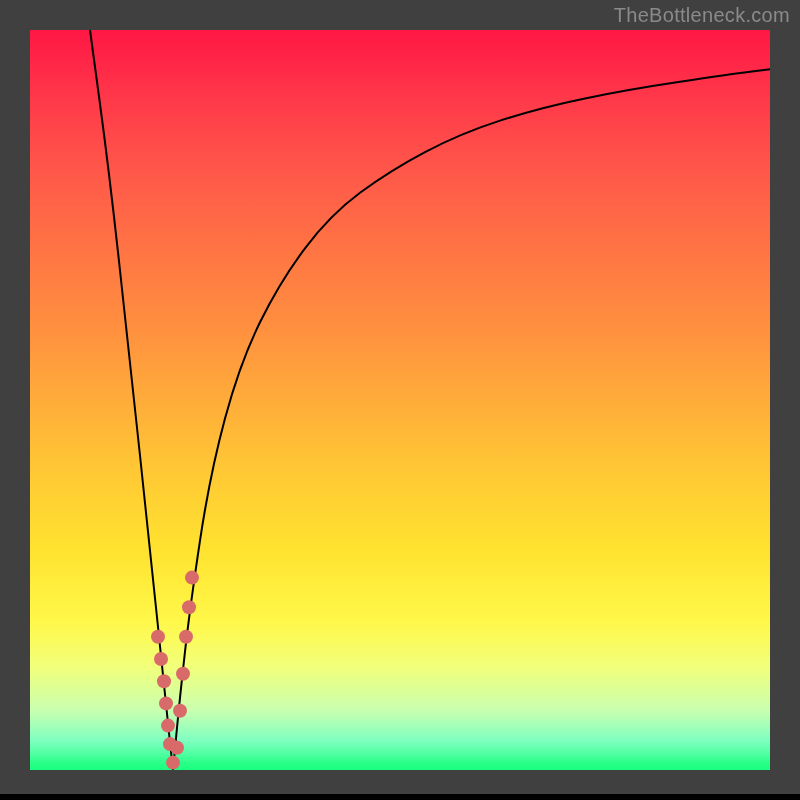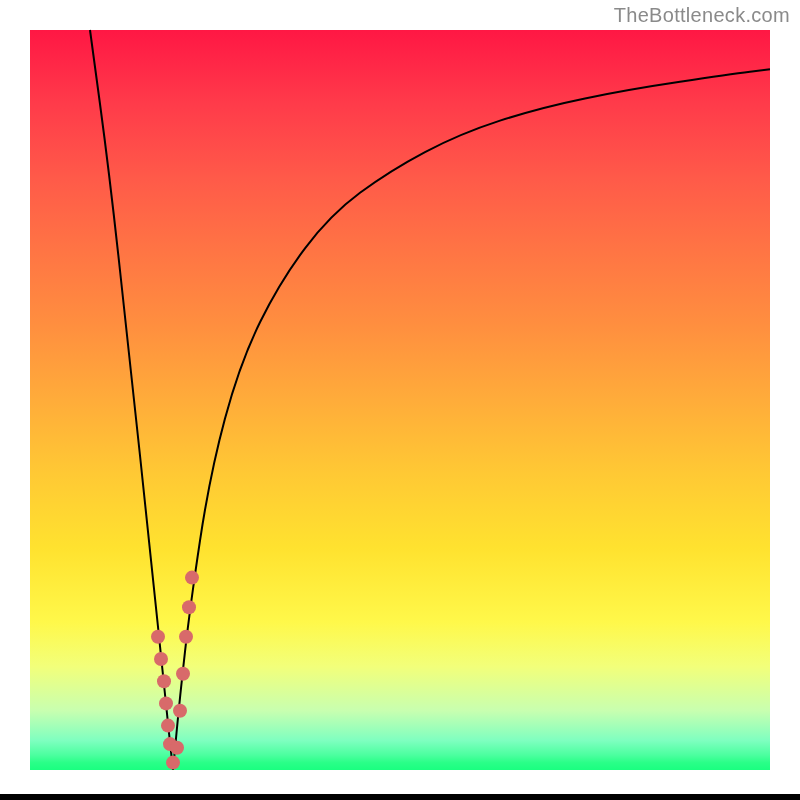--- a/index.html
+++ b/index.html
@@ -10,21 +10,21 @@
     overflow: hidden;
     background: #000;
     font-family: Arial, Helvetica, sans-serif;
   }
   .frame {
     position: absolute;
     top: 0;
     left: 0;
     width: 800px;
     height: 794px;
-    background: #ffffff;
+    background: #404040;
   }
   .plot {
     position: absolute;
     top: 30px;
     left: 30px;
     width: 740px;
     height: 740px;
     background: linear-gradient(
       to bottom,
       #ff1744 0%,

